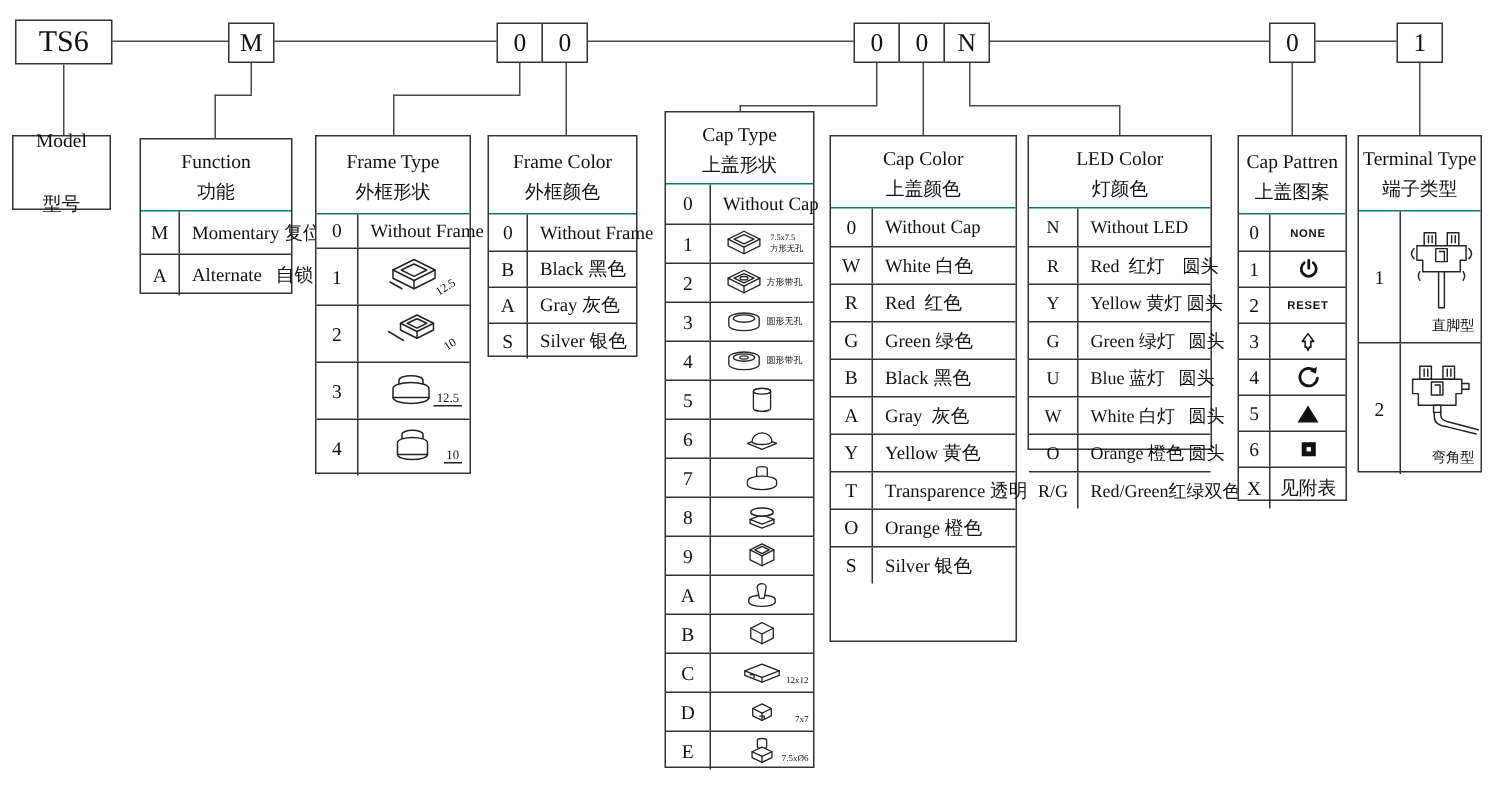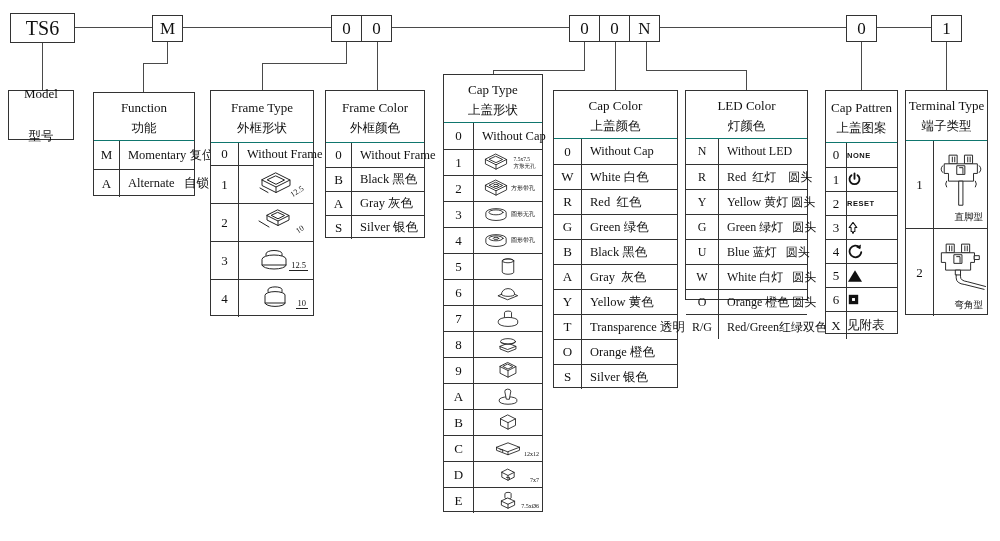--- a/index.html
+++ b/index.html
@@ -59,35 +59,35 @@
   #col-frame_type .row:first-child{height:22px;}
   #col-frame_type .code{width:28px;}
   #col-frame_color{left:325px;top:90px;width:100px;height:148px;}
   #col-frame_color .col-header{height:52px;padding-top:7px;}
   #col-frame_color .row{height:24px;}
   #col-frame_color .code{width:26px;}
   #col-cap_type{left:443px;top:74px;width:100px;height:438px;}
   #col-cap_type .col-header{height:48px;}
   #col-cap_type .row{height:26px;}
   #col-cap_type .code{width:30px;}
-  #col-cap_color{left:553px;top:90px;width:125px;height:298px;}
+  #col-cap_color{left:553px;top:90px;width:125px;height:338px;}
   #col-cap_color .col-header{height:48px;}
   #col-cap_color .row{height:25px;}
   #col-cap_color .code{width:28px;}
   #col-led_color{left:685px;top:90px;width:123px;height:210px;}
   #col-led_color .col-header{height:48px;}
   #col-led_color .row{height:25px;}
   #col-led_color .code{width:33px;font-size:12px;}
   #col-led_color .lbl{font-size:12px;}
   #col-cap_pattern{left:825px;top:90px;width:73px;height:244px;}
   #col-cap_pattern .col-header{height:52px;padding-top:7px;}
   #col-cap_pattern .row{height:24px;}
   #col-cap_pattern .row:last-child{height:28px;}
   #col-cap_pattern .code{width:21px;}
-  #col-cap_pattern .val{justify-content:flex-start;padding-left:0;}
+  #col-cap_pattern .val{justify-content:center;padding-left:0;}
   #col-terminal{left:905px;top:90px;width:83px;height:225px;}
   #col-terminal .col-header{height:50px;}
   #col-terminal .row{height:87px;}
   #col-terminal .row:last-child{height:88px;}
   #col-terminal .code{width:28px;}
   #col-terminal .val{justify-content:center;padding-left:0;text-decoration:underline;}
 </style>
 </head>
 <body>
 

